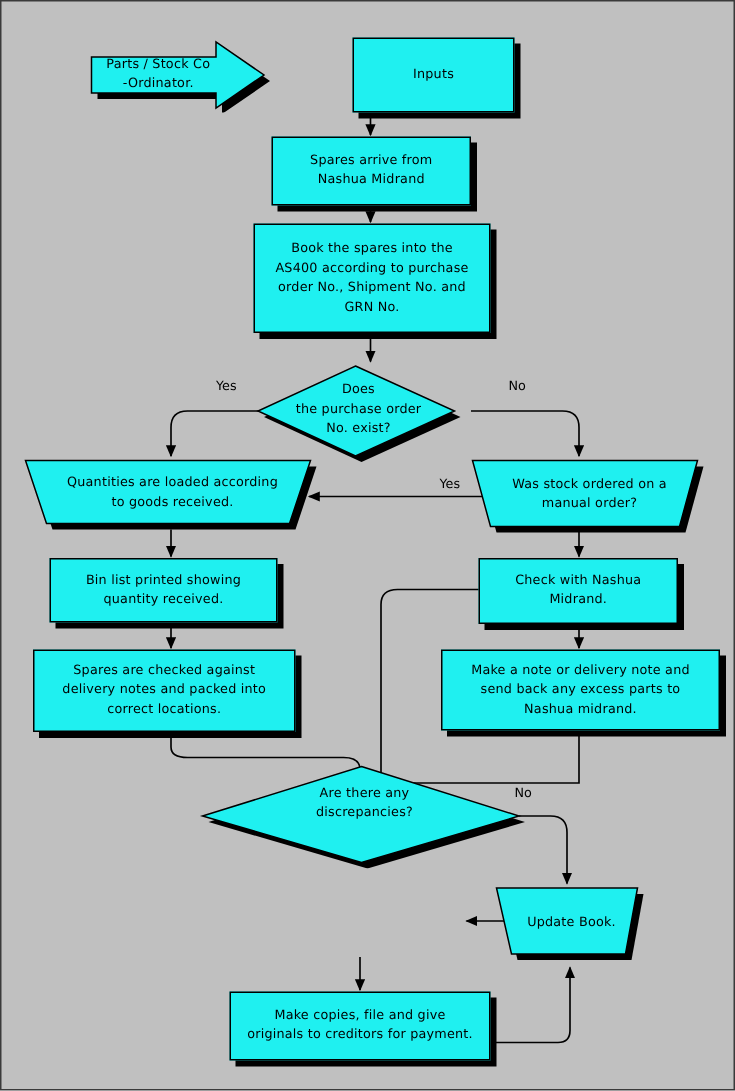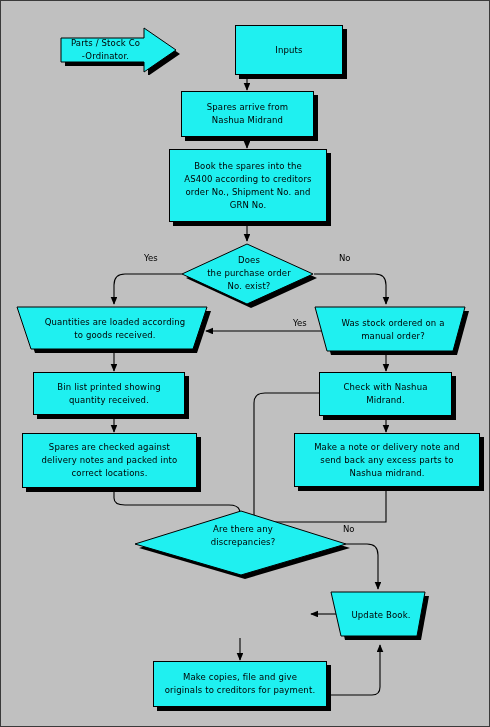--- a/index.html
+++ b/index.html
@@ -133,26 +133,26 @@
     <span class="txt">Inputs</span>
   </div>
 
   <div class="node rect" style="left:180px; top:90px; width:133px; height:46px;">
     <span class="txt">Spares arrive from
 Nashua Midrand</span>
   </div>
 
   <div class="node rect" style="left:168px; top:148px; width:158px; height:73px;">
     <span class="txt">Book the spares into the
-AS400 according to creditors
+AS400 according to purchase
 order No., Shipment No. and
 GRN No.</span>
   </div>
 
-  <div class="node shp" style="left:178px; top:241px; width:140px; height:66px;">
+  <div class="node shp" style="left:168px; top:241px; width:140px; height:66px;">
     <svg viewBox="0 0 140 66" preserveAspectRatio="none">
       <path d="M68,2 L134,32 L68,62 L3,32 Z" fill="#000000" transform="translate(4,4)"></path>
       <path d="M68,2 L134,32 L68,62 L3,32 Z" fill="#1ff0f0" stroke="#000000" stroke-width="1"></path>
     </svg>
     <span class="txt" style="margin-bottom:4px;">Does
 the purchase order
 No. exist?</span>
   </div>
 
   <div class="node shp" style="left:14px; top:304px; width:200px; height:50px;">

